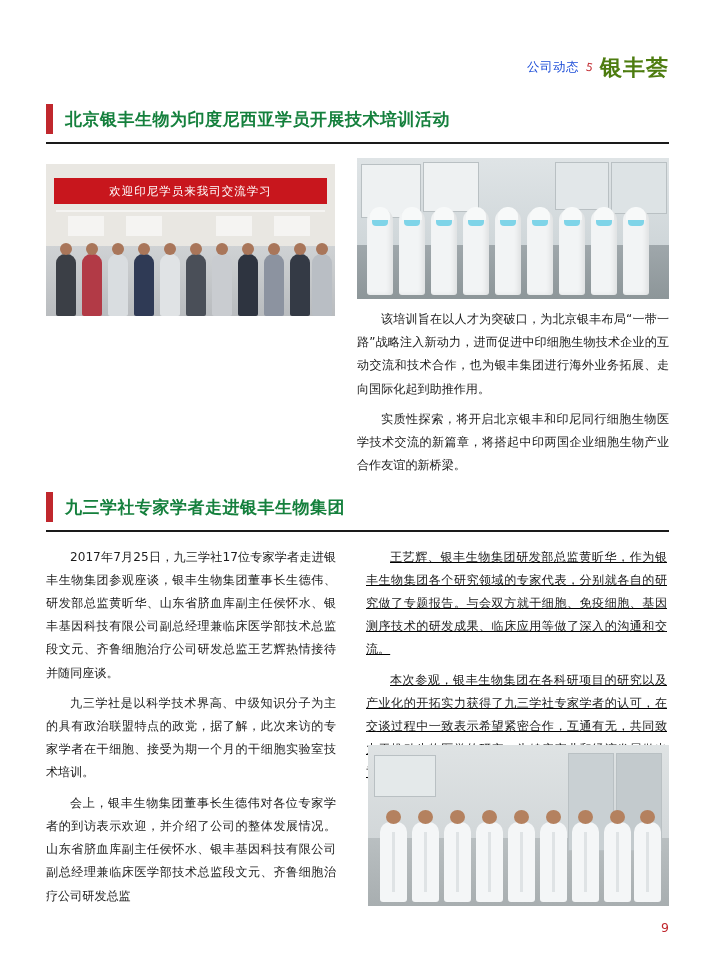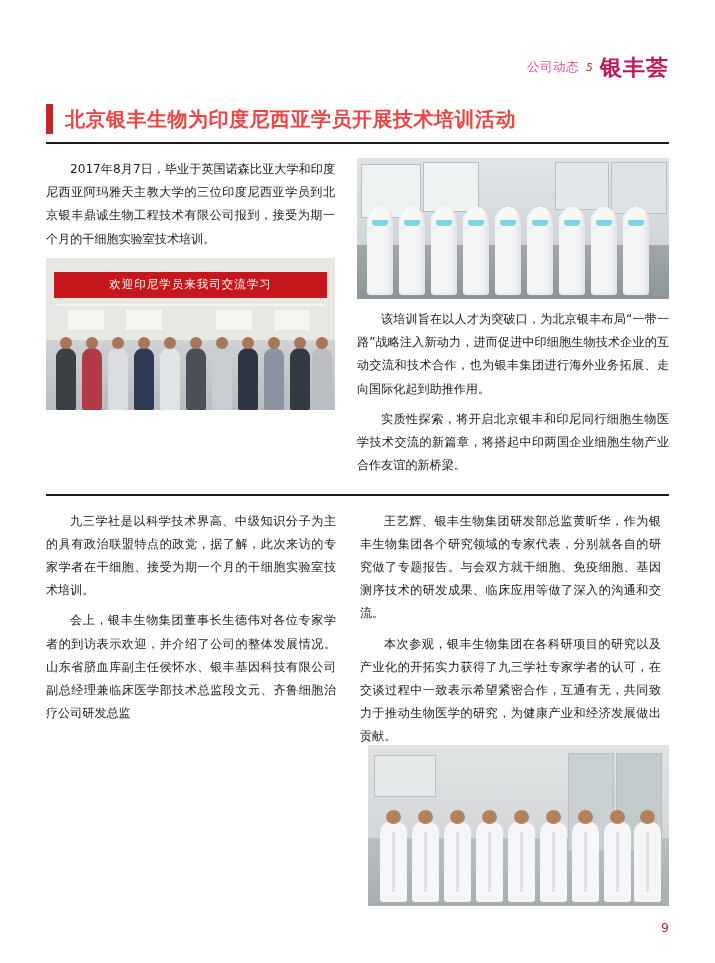--- a/index.html
+++ b/index.html
@@ -25,32 +25,32 @@
   
   .masthead {
     position: absolute;
     top: 56px;
     right: 46px;
     display: flex;
     align-items: center;
     gap: 7px;
   }
   .masthead-section {
-    color: #ec4899;
+    color: #1d4ed8;
     font-size: 12.5px;
     letter-spacing: 0.5px;
     font-family: "DejaVu Sans", "Liberation Sans", sans-serif;
   }
   .masthead-sep {
     color: #c0272d;
     font-size: 11px;
     transform: rotate(12deg);
   }
   .masthead-logo {
-    color: #be185d;
+    color: #4d7c0f;
     font-size: 22px;
     font-weight: bold;
     font-family: "DejaVu Serif", "Liberation Serif", serif;
     letter-spacing: 1px;
     line-height: 1;
   }
 
   
   .article-title {
     display: flex;
@@ -58,23 +58,23 @@
     gap: 12px;
     padding-top: 6px;
   }
   .title-bar {
     width: 7px;
     height: 30px;
     background: #c0272d;
     flex: 0 0 auto;
   }
   .title-text {
-    font-size: 20px;
+    font-size: 17px;
     font-weight: bold;
-    color: #ef4444;
+    color: #15803d;
     font-family: "DejaVu Sans", "Liberation Sans", sans-serif;
     letter-spacing: 0.5px;
     line-height: 1.1;
   }
   .rule {
     height: 2px;
     background: #1a1a1a;
     margin-top: 8px;
   }
   .rule.thin {
@@ -252,22 +252,23 @@
     position: relative;
     margin-top: 14px;
   }
   .a2-col-left {
     position: absolute;
     left: 0; top: 0;
     width: 290px;
   }
   .a2-col-right {
     position: absolute;
-    right: 8px; top: 0;
+    right: 2px; top: 0;
     width: 301px;
+    text-decoration: underline;
   }
 
   
   .page-number {
     position: absolute;
     right: 46px;
     bottom: 28px;
     font-size: 12.5px;
     color: #c0272d;
     font-family: "DejaVu Sans", "Liberation Sans", sans-serif;
@@ -287,21 +288,20 @@
   <div id="article-one">
     <div class="article-title">
       <span class="title-bar"></span>
       <span class="title-text">北京银丰生物为印度尼西亚学员开展技术培训活动</span>
     </div>
     <div class="rule"></div>
 
     <div class="a1-body">
 
       <div class="col-left">
-        <p class="para">2017年8月7日，毕业于英国诺森比亚大学和印度尼西亚阿玛雅天主教大学的三位印度尼西亚学员到北京银丰鼎诚生物工程技术有限公司报到，接受为期一个月的干细胞实验室技术培训。</p>
 
         <div class="photo" id="photo-banner">
           <div class="banner-photo-bg"></div>
           <div class="bldg-line" style="left:10px;top:46px;width:269px;height:2px;"></div>
           <div class="bldg-line" style="left:22px;top:52px;width:36px;height:20px;"></div>
           <div class="bldg-line" style="left:80px;top:52px;width:36px;height:20px;"></div>
           <div class="bldg-line" style="left:170px;top:52px;width:36px;height:20px;"></div>
           <div class="bldg-line" style="left:228px;top:52px;width:36px;height:20px;"></div>
           <div class="banner-strip">欢迎印尼学员来我司交流学习</div>
           <div class="crowd">
@@ -340,24 +340,29 @@
         </div>
 
         <p class="para">该培训旨在以人才为突破口，为北京银丰布局“一带一路”战略注入新动力，进而促进中印细胞生物技术企业的互动交流和技术合作，也为银丰集团进行海外业务拓展、走向国际化起到助推作用。</p>
         <p class="para">实质性探索，将开启北京银丰和印尼同行细胞生物医学技术交流的新篇章，将搭起中印两国企业细胞生物产业合作友谊的新桥梁。</p>
       </div>
 
     </div>
   </div>
 
   <div id="article-two">
+    <div class="article-title">
+      <span class="title-bar"></span>
+      <span class="title-text">九三学社专家学者走进银丰生物集团</span>
+    </div>
     <div class="rule thin"></div>
 
     <div class="a2-body">
       <div class="a2-col-left">
+        <p class="para">2017年7月25日，九三学社17位专家学者走进银丰生物集团参观座谈，银丰生物集团董事长生德伟、研发部总监黄昕华、山东省脐血库副主任侯怀水、银丰基因科技有限公司副总经理兼临床医学部技术总监段文元、齐鲁细胞治疗公司研发总监王艺辉热情接待并随同座谈。</p>
         <p class="para">九三学社是以科学技术界高、中级知识分子为主的具有政治联盟特点的政党，据了解，此次来访的专家学者在干细胞、接受为期一个月的干细胞实验室技术培训。</p>
         <p class="para">会上，银丰生物集团董事长生德伟对各位专家学者的到访表示欢迎，并介绍了公司的整体发展情况。山东省脐血库副主任侯怀水、银丰基因科技有限公司副总经理兼临床医学部技术总监段文元、齐鲁细胞治疗公司研发总监</p>
       </div>
       <div class="a2-col-right">
         <p class="para">王艺辉、银丰生物集团研发部总监黄昕华，作为银丰生物集团各个研究领域的专家代表，分别就各自的研究做了专题报告。与会双方就干细胞、免疫细胞、基因测序技术的研发成果、临床应用等做了深入的沟通和交流。</p>
         <p class="para">本次参观，银丰生物集团在各科研项目的研究以及产业化的开拓实力获得了九三学社专家学者的认可，在交谈过程中一致表示希望紧密合作，互通有无，共同致力于推动生物医学的研究，为健康产业和经济发展做出贡献。</p>
       </div>
     </div>
   </div>
 

